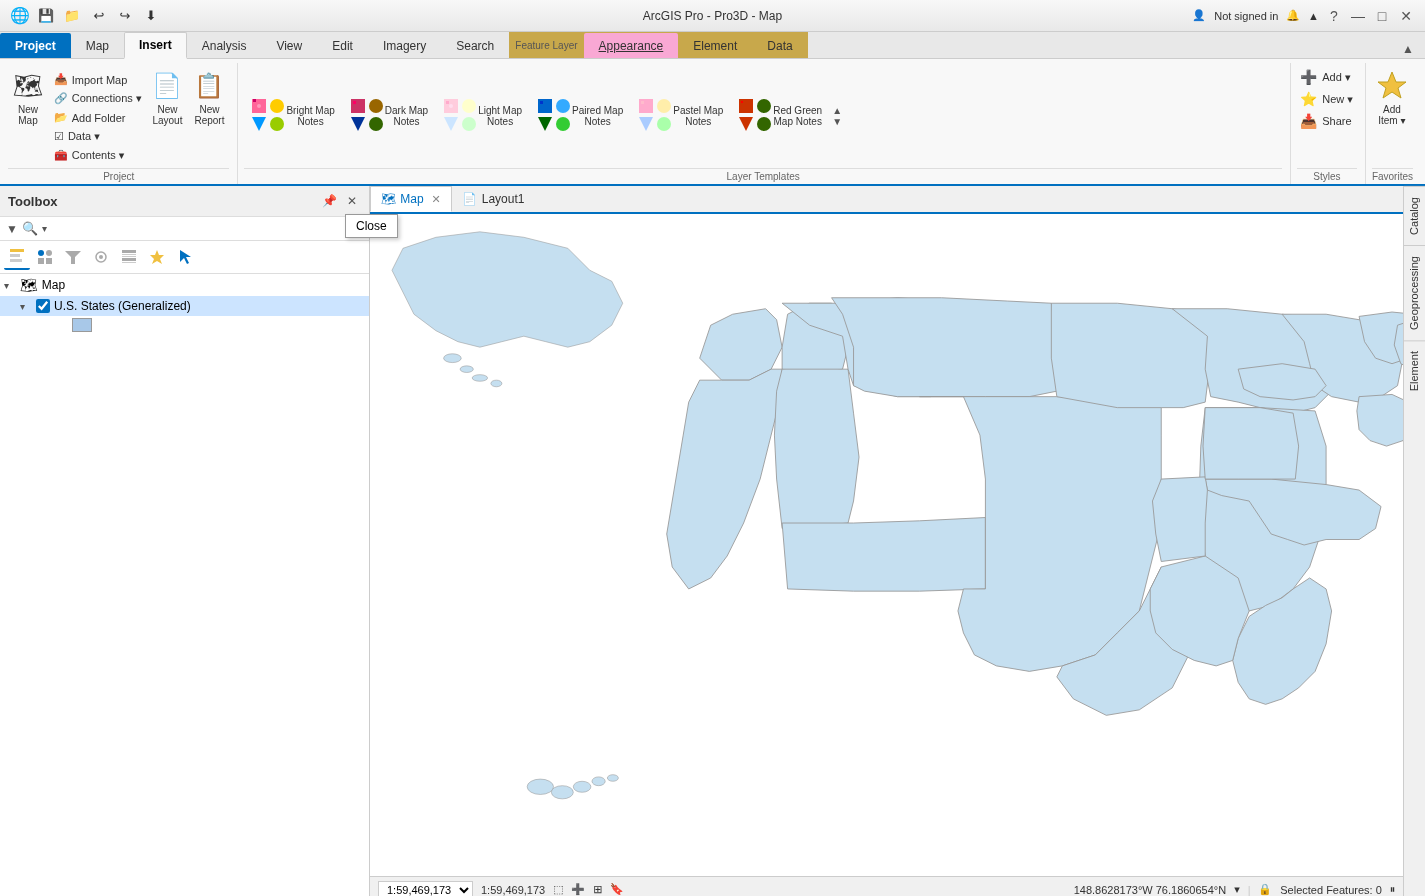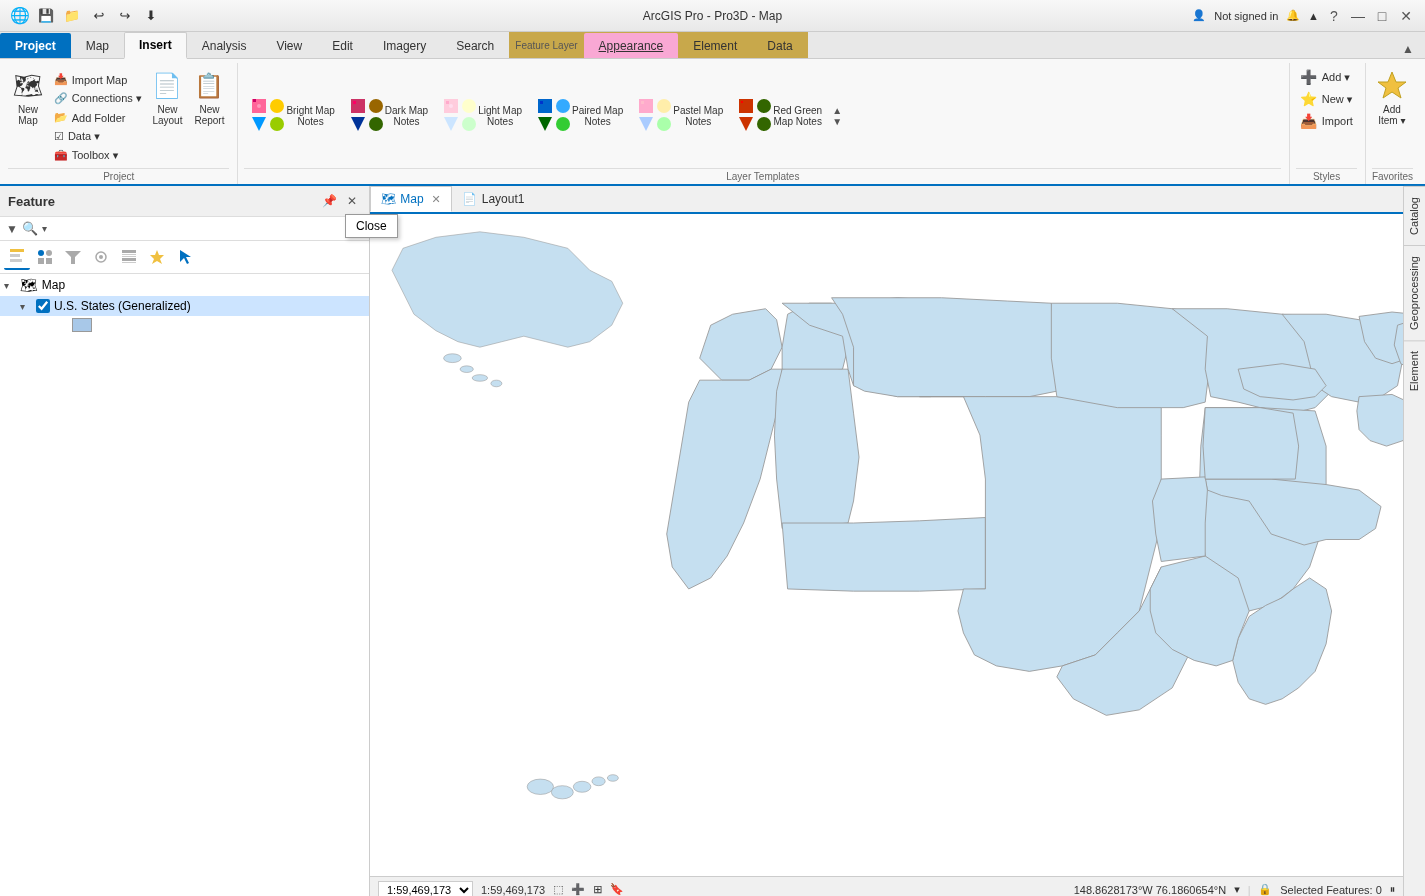--- a/index.html
+++ b/index.html
@@ -483,21 +483,21 @@
           <div class="ribbon-btn-small">
             <span>📂</span>
             <span>Add Folder</span>
           </div>
           <div class="ribbon-btn-small">
             <span>☑</span>
             <span>Data ▾</span>
           </div>
           <div class="ribbon-btn-small">
             <span>🧰</span>
-            <span>Toolbox ▾</span>
+            <span>Contents ▾</span>
           </div>
         </div>
         <div class="ribbon-btn">
           <div class="ribbon-btn-icon" style="font-size:24px;">📄</div>
           <span>New<br>Layout</span>
         </div>
         <div class="ribbon-btn">
           <div class="ribbon-btn-icon" style="font-size:24px;">📋</div>
           <span>New<br>Report</span>
         </div>
@@ -596,21 +596,21 @@
         <div class="ribbon-btn-small">
           <span style="font-size:14px;">➕</span>
           <span>Add ▾</span>
         </div>
         <div class="ribbon-btn-small">
           <span style="font-size:14px;">⭐</span>
           <span>New ▾</span>
         </div>
         <div class="ribbon-btn-small">
           <span style="font-size:14px;">📥</span>
-          <span>Import</span>
+          <span>Share</span>
         </div>
       </div>
       <div class="ribbon-group-label">Styles</div>
     </div>
 
     <div class="ribbon-group" style="border-right:none;justify-content:space-between;">
       <div class="ribbon-group-content">
         <div class="ribbon-btn">
           <div class="ribbon-btn-icon">
             <svg width="32" height="32" viewBox="0 0 32 32">
@@ -622,21 +622,21 @@
       </div>
       <div class="ribbon-group-label">Favorites</div>
     </div>
   </div>
 </div>
 
 <div class="main-area">
 
   <div class="contents-panel">
     <div class="contents-header">
-      <span class="contents-title">Feature</span>
+      <span class="contents-title">Toolbox</span>
       <div class="contents-controls">
         <span class="icon-btn">📌</span>
         <span class="icon-btn">✕</span>
       </div>
     </div>
 
     <div class="search-bar">
       <span style="font-size:12px;color:#555;">▼</span>
       <span style="font-size:13px;color:#555;">🔍</span>
       <span style="font-size:10px;color:#555;">▾</span>

